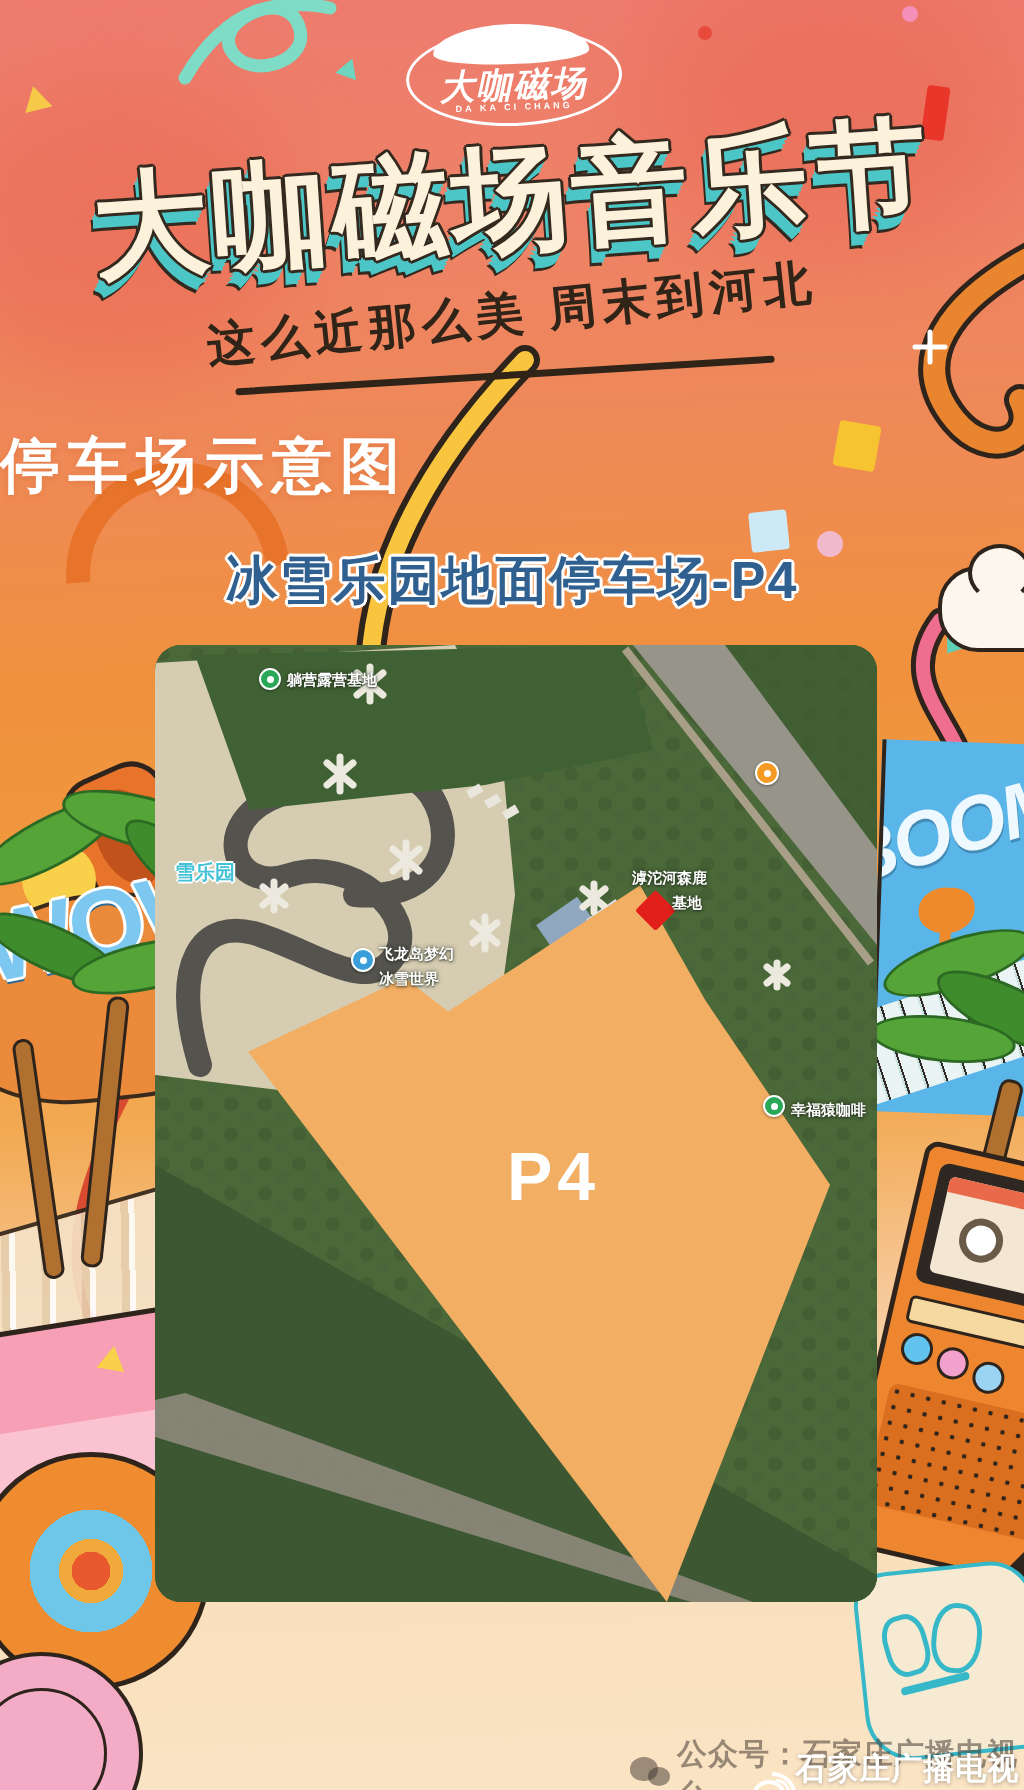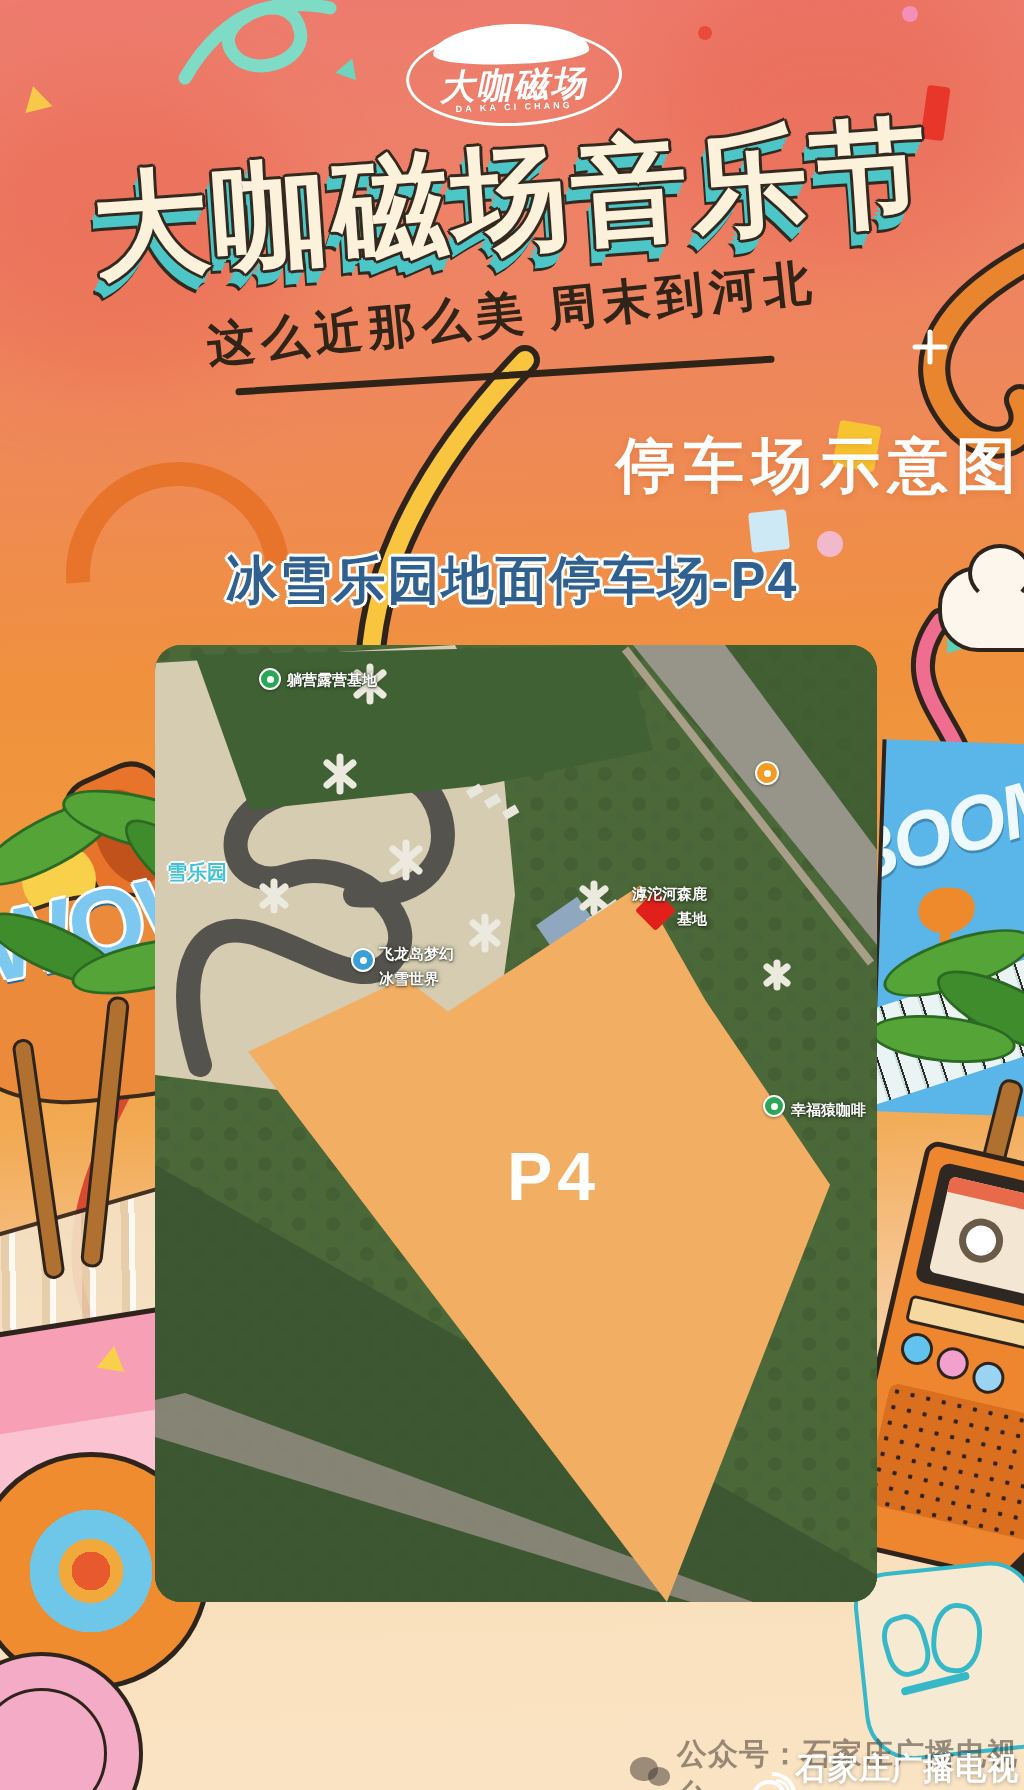--- a/index.html
+++ b/index.html
@@ -18,21 +18,21 @@
   
   #main-title{left:50%;top:122px;transform:translateX(-50%) rotate(-4deg);z-index:4;white-space:nowrap;
     font-size:116px;font-weight:900;color:#fcf1db;letter-spacing:4px;
     text-shadow:3px 0 #33291f,-3px 0 #33291f,0 3px #33291f,0 -3px #33291f,2px 2px #33291f,-2px 2px #33291f,2px -2px #33291f,-2px -2px #33291f,
       -2px 6px 0 #4cc6c6,-4px 10px 0 #4cc6c6,-6px 14px 0 #4cc6c6,-8px 17px 0 #33291f;}
   
   #subtitle{left:50%;top:282px;transform:translateX(-50%) rotate(-6deg);z-index:4;white-space:nowrap;
     font-size:48px;font-weight:800;color:#2f2417;letter-spacing:6px;}
   #sub-underline{left:235px;top:372px;width:540px;height:7px;background:#2f2417;border-radius:4px;transform:rotate(-3.5deg);z-index:4;}
   
-  #section-title{left:0;top:426px;width:1024px;text-align:right;z-index:4;
+  #section-title{left:0;top:426px;width:1024px;text-align:left;z-index:4;
     font-size:60px;font-weight:900;color:#ffffff;letter-spacing:8px;text-shadow:0 2px 6px rgba(190,80,20,.25);}
   #lot-title{left:0;top:546px;width:1024px;text-align:center;z-index:4;
     font-size:52px;font-weight:900;color:#30608f;letter-spacing:2px;
     text-shadow:3px 0 #fff,-3px 0 #fff,0 3px #fff,0 -3px #fff,2px 2px #fff,-2px 2px #fff,2px -2px #fff,-2px -2px #fff;}
   
   #map{left:155px;top:645px;width:722px;height:957px;border-radius:26px;overflow:hidden;background:#4b6839;z-index:3;}
   #map svg{position:absolute;left:0;top:0;}
   #p4-zone{position:absolute;left:0;top:0;width:100%;height:100%;background:#f2ae63;
     clip-path:polygon(12.9% 42.5%,34.6% 34.8%,40.6% 38.3%,67.2% 25.1%,76.2% 37.1%,93.5% 56.4%,70.9% 100%);}
   #p4-label{position:absolute;left:352px;top:492px;font-size:68px;font-weight:700;color:#fff;letter-spacing:5px;}
@@ -40,27 +40,27 @@
   .maplabel{position:absolute;color:#fff;font-weight:700;font-size:15px;line-height:25px;text-shadow:0 0 4px rgba(30,40,25,.85),0 1px 2px rgba(30,40,25,.7);white-space:nowrap;}
   .pin{position:absolute;border-radius:50%;border:2px solid #fff;box-shadow:0 1px 3px rgba(0,0,0,.4);}
   .pin::after{content:"";position:absolute;left:50%;top:50%;width:7px;height:7px;margin:-3.5px 0 0 -3.5px;background:#fff;border-radius:50%;}
   .pin.green{background:#2aa857;width:18px;height:18px;}
   .pin.orange{background:#f59a23;width:20px;height:20px;}
   .pin.blue{background:#3a9fd8;width:20px;height:20px;}
   #label-camp-pin{left:104px;top:23px;}
   #label-camp{left:132px;top:22px;}
   #label-coffee{left:428px;top:106px;width:168px;text-align:right;}
   #label-coffee-pin{left:600px;top:116px;}
-  #label-deer{left:477px;top:236px;text-align:right;}
+  #label-deer{left:477px;top:220px;}
   #label-deer .l2{margin-left:40px;}
   #label-ice-pin{left:196px;top:303px;}
   #label-ice{left:224px;top:296px;}
   #label-life-pin{left:608px;top:450px;}
   #label-life{left:636px;top:452px;}
-  #label-snow{left:12px;top:214px;font-size:20px;color:#45c2d6;font-weight:800;
+  #label-snow{left:20px;top:214px;font-size:20px;color:#45c2d6;font-weight:800;
     text-shadow:2px 0 #fff,-2px 0 #fff,0 2px #fff,0 -2px #fff,1px 1px #fff,-1px -1px #fff;position:absolute;white-space:nowrap;}
   
   #banner{left:152px;top:1620px;width:724px;height:124px;background:#e8251f;border-radius:6px;z-index:6;
     display:flex;align-items:center;justify-content:center;}
   #banner .txt{font-size:45px;font-weight:900;color:#fff;letter-spacing:1px;white-space:nowrap;}
   
   #footer-account{left:630px;top:1734px;z-index:7;display:flex;align-items:center;color:rgba(70,60,52,.55);}
   #footer-account .txt{font-size:30px;font-weight:700;letter-spacing:1px;}
   .wechat-icon{position:relative;width:44px;height:36px;margin-right:6px;}
   .wechat-icon .b1{position:absolute;left:0;top:0;width:28px;height:24px;background:rgba(60,52,45,.5);border-radius:50% 50% 46% 46%;}

